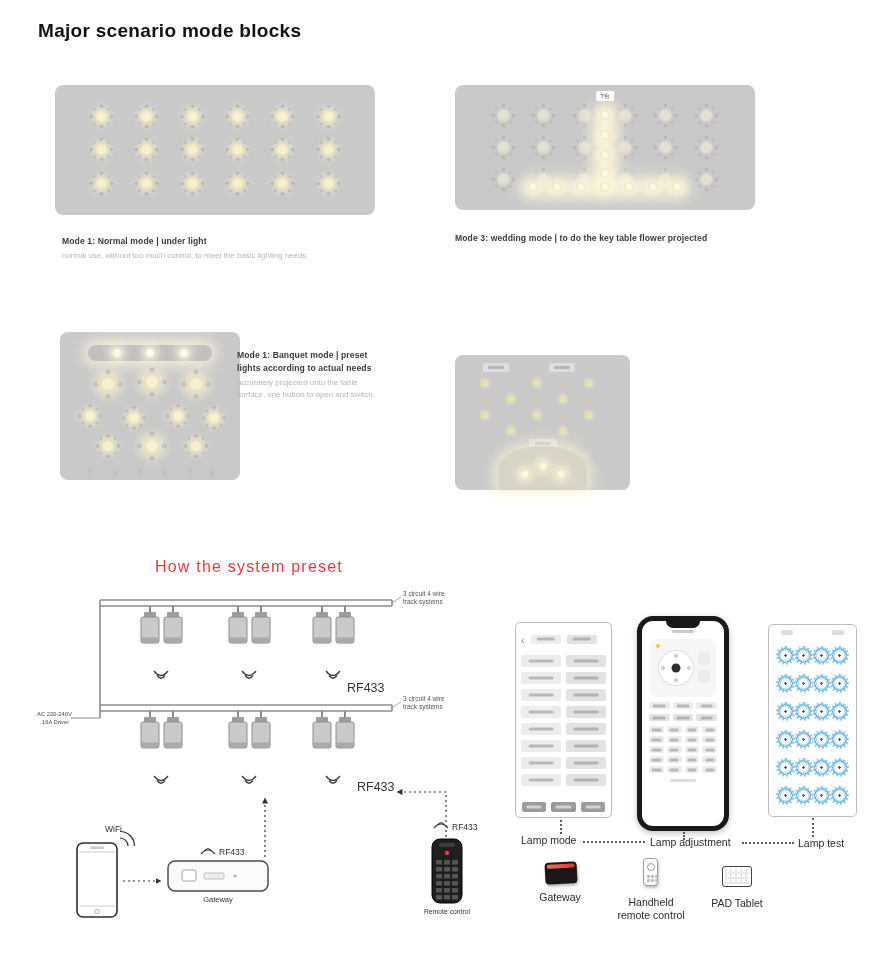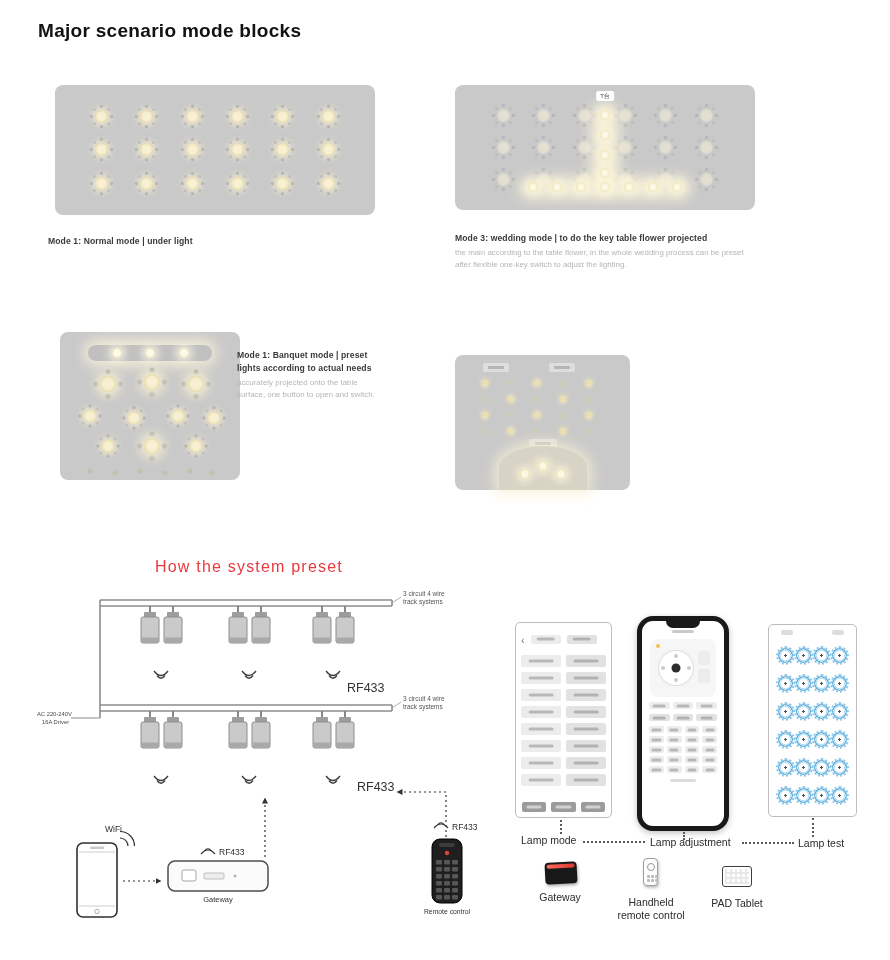--- a/index.html
+++ b/index.html
@@ -105,22 +105,23 @@
         <i class="lamp"></i>
         <i class="lamp"></i>
         <i class="lamp"></i>
         <i class="lamp"></i>
         <i class="lamp"></i>
         <i class="lamp"></i>
         <i class="lamp"></i>
         <i class="lamp"></i>
       </div>
   </div>
-  <div class="caption" style="left:48px;top:235px;width:312px">
+  <div class="caption" style="left:62px;top:235px;width:312px">
     <b>Mode 1: Normal mode | under light</b>
+    <p>normal use, without too much control, to meet the basic lighting needs.</p>
   </div>
 
   <div class="panel" style="left:455px;top:85px;width:300px;height:125px">
     <div id="wedding-dim" class="lights-grid" style="inset:14px 28px">
         <i class="lamp dim"></i>
         <i class="lamp dim"></i>
         <i class="lamp dim"></i>
         <i class="lamp dim"></i>
         <i class="lamp dim"></i>
         <i class="lamp dim"></i>
@@ -149,21 +150,20 @@
         <i class="blamp" style="left: 126px; top: 102px;"></i>
         <i class="blamp" style="left: 150px; top: 102px;"></i>
         <i class="blamp" style="left: 174px; top: 102px;"></i>
         <i class="blamp" style="left: 198px; top: 102px;"></i>
         <i class="blamp" style="left: 222px; top: 102px;"></i>
       </div>
     <div class="stage-tag">T台</div>
   </div>
   <div class="caption" style="left:455px;top:232px;width:298px">
     <b>Mode 3: wedding mode | to do the key table flower projected</b>
-    <p>the main according to the table flower, in the whole wedding process can be preset after flexible one-key switch to adjust the lighting.</p>
   </div>
 
   <div class="panel" style="left:60px;top:332px;width:180px;height:148px">
     <div class="glow" style="left:24px;top:8px;width:132px;height:26px;border-radius:13px"></div>
     <div class="light-bar">
       <i class="barlamp"></i>
       <i class="barlamp"></i>
       <i class="barlamp"></i>
     </div>
     <div id="banquet-lights" style="position:absolute;inset:0">

